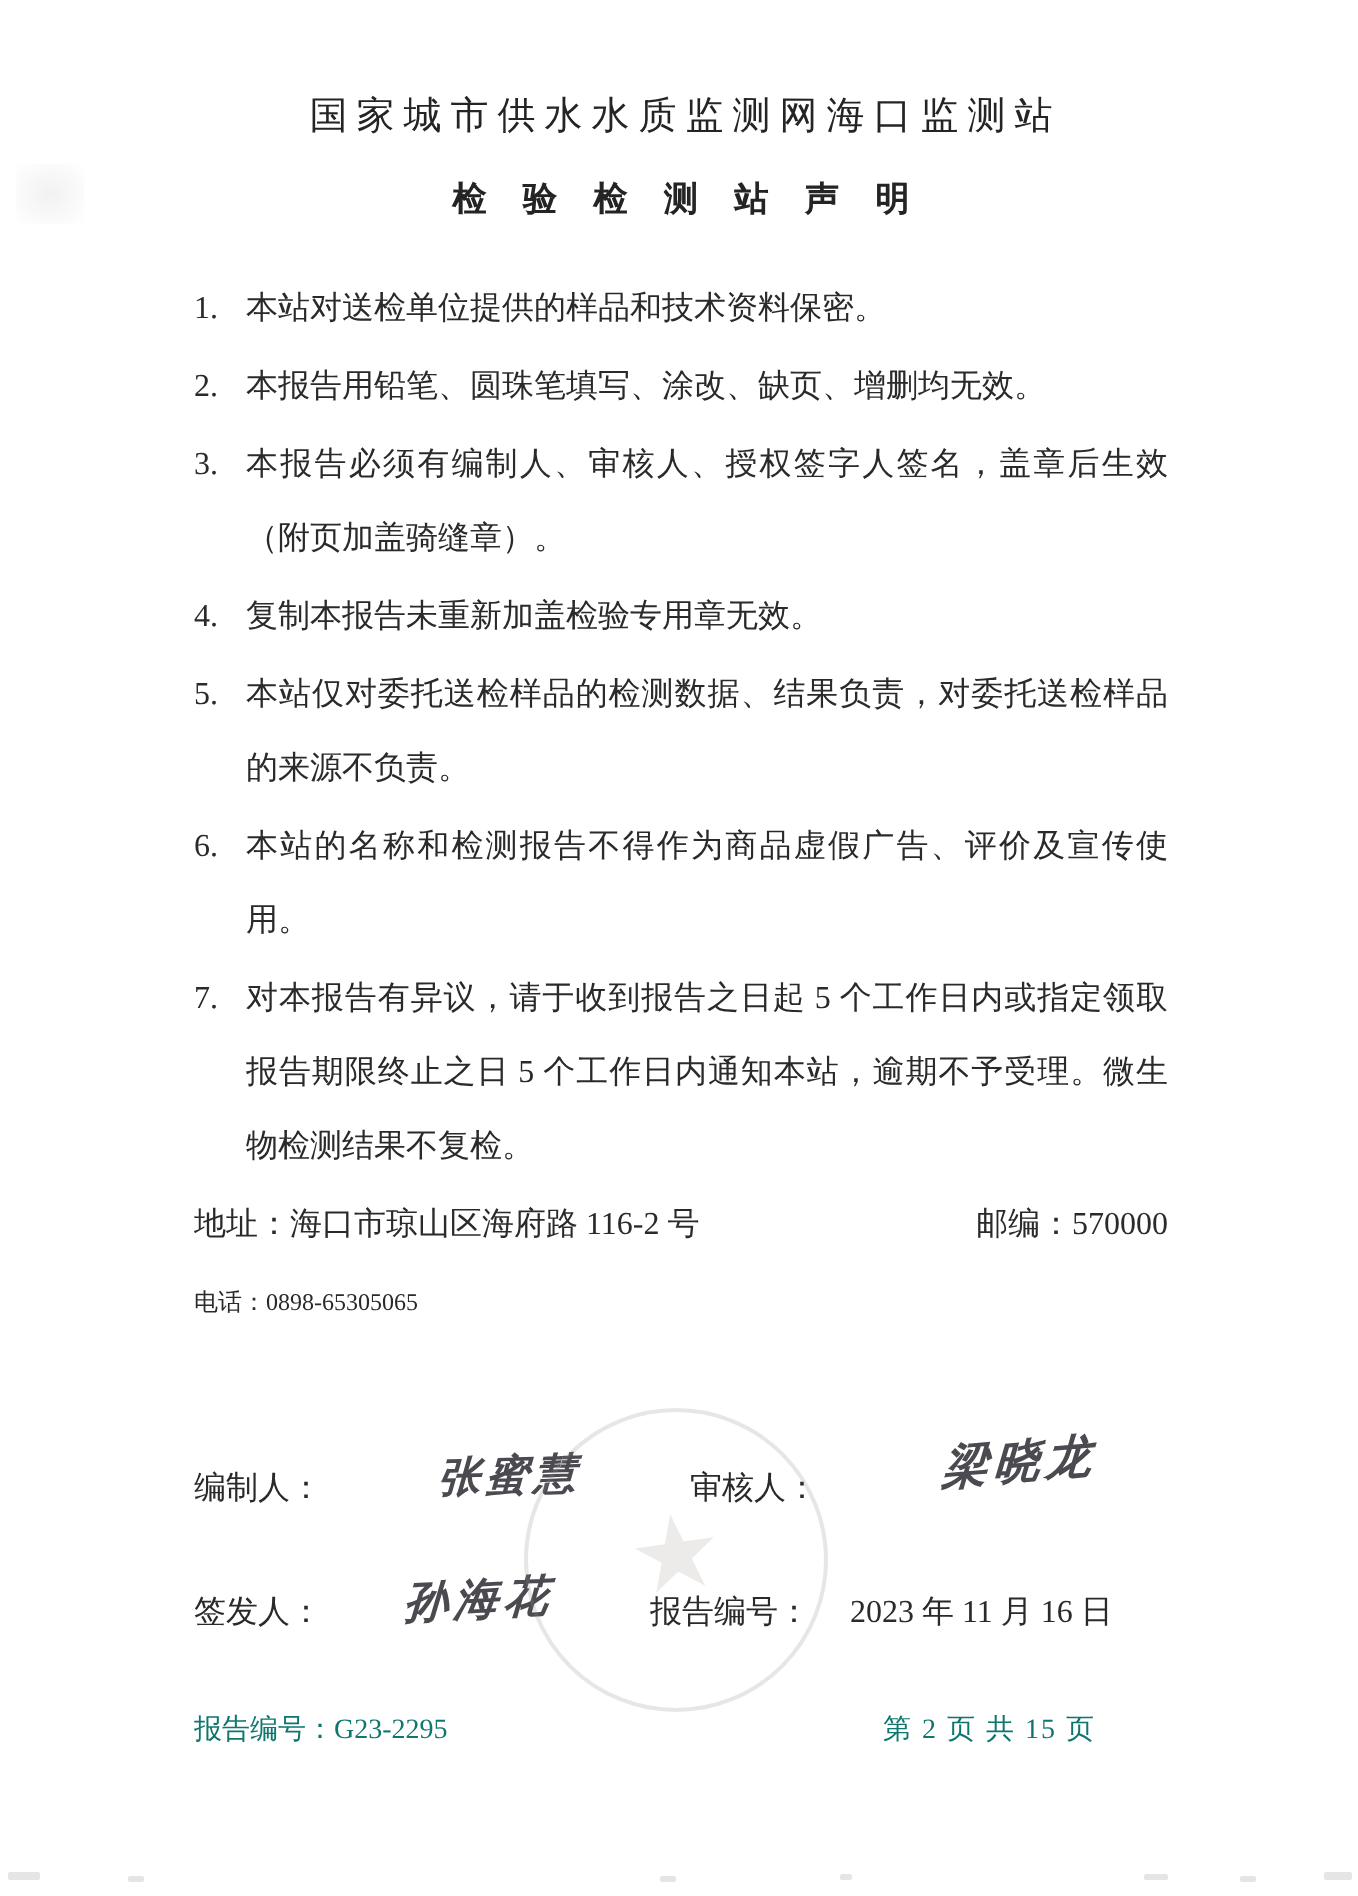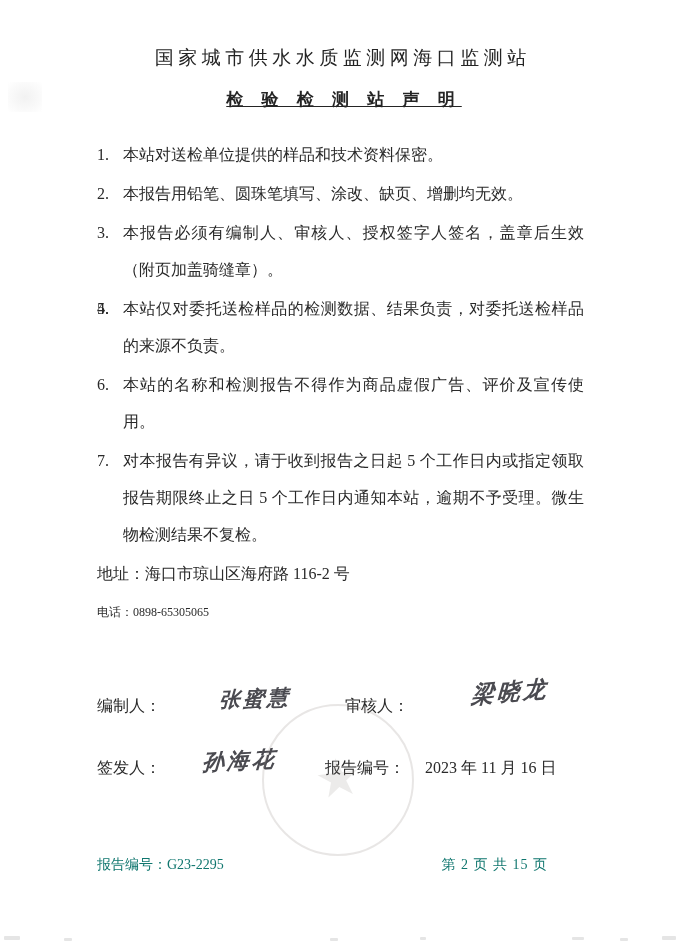--- a/index.html
+++ b/index.html
@@ -25,21 +25,20 @@
     color:#242424;
   }
   .subtitle {
     margin:17px 0 0 0;
     font-size:17px;
     font-weight:bold;
     text-align:center;
     letter-spacing:7px;
     text-indent:7px;
     color:#242424;
-    text-decoration:underline;
   }
   .items { margin-top:25px; }
   .item {
     position:relative;
     padding-left:26px;
     font-size:16px;
     line-height:37px;
     text-align:justify;
     margin-bottom:2px;
   }
@@ -121,37 +120,39 @@
       <div class="item">
         <span class="num">2.</span>
         <span>本报告用铅笔、圆珠笔填写、涂改、缺页、增删均无效。</span>
       </div>
       <div class="item">
         <span class="num">3.</span>
         <span>本报告必须有编制人、审核人、授权签字人签名，盖章后生效（附页加盖骑缝章）。</span>
       </div>
       <div class="item">
         <span class="num">4.</span>
+        <span>复制本报告未重新加盖检验专用章无效。</span>
       </div>
       <div class="item">
         <span class="num">5.</span>
         <span>本站仅对委托送检样品的检测数据、结果负责，对委托送检样品的来源不负责。</span>
       </div>
       <div class="item">
         <span class="num">6.</span>
         <span>本站的名称和检测报告不得作为商品虚假广告、评价及宣传使用。</span>
       </div>
       <div class="item">
         <span class="num">7.</span>
         <span>对本报告有异议，请于收到报告之日起 5 个工作日内或指定领取报告期限终止之日 5 个工作日内通知本站，逾期不予受理。微生物检测结果不复检。</span>
       </div>
     </div>
 
     <div class="contact-row">
       <span><span>地址：</span><span>海口市琼山区海府路 116-2 号</span></span>
+      <span><span>邮编：</span><span>570000</span></span>
     </div>
 
     <div class="phone-row">
       <span>电话：</span><span>0898-65305065</span>
     </div>
 
     <div class="sig-section">
       <div class="sig-row">
         <span class="sig-label" style="left:0;">编制人：</span>
         <span class="handwriting" style="left:122px;">张蜜慧</span>

